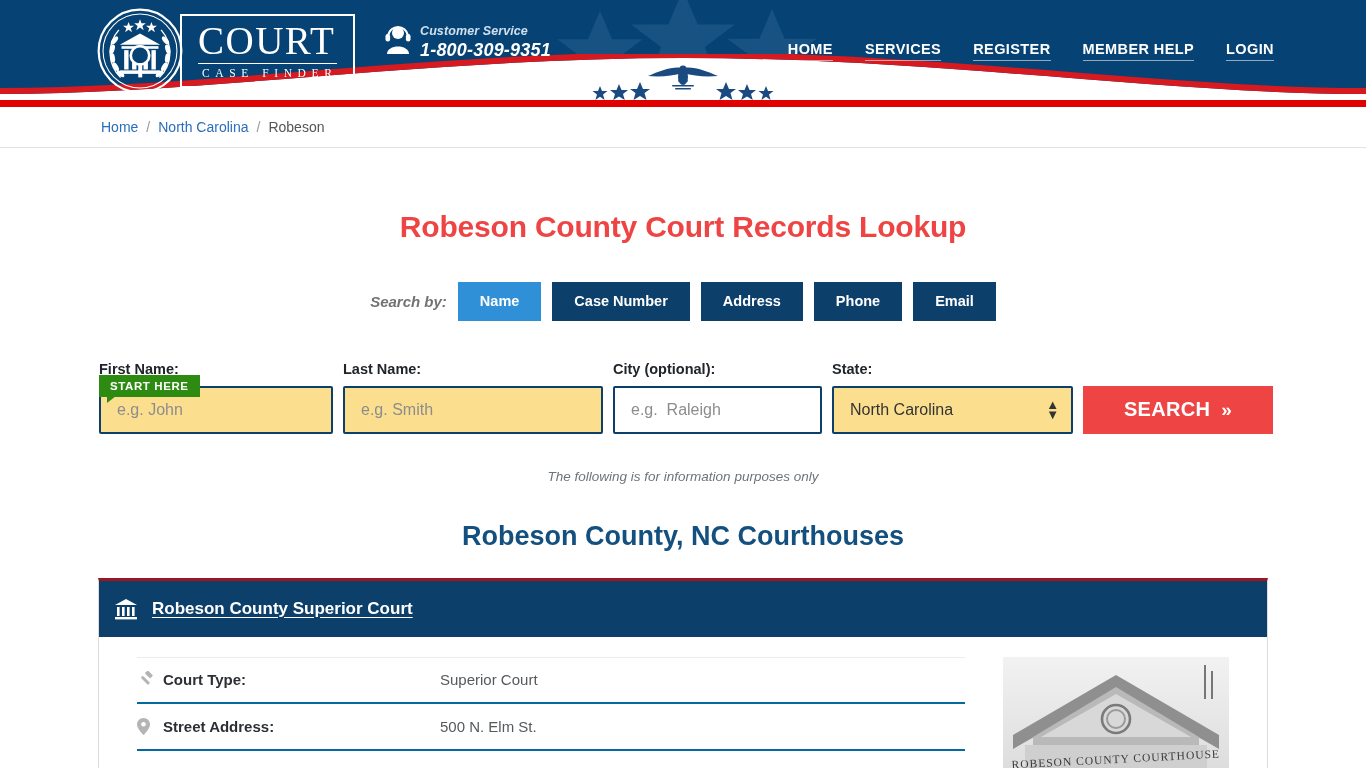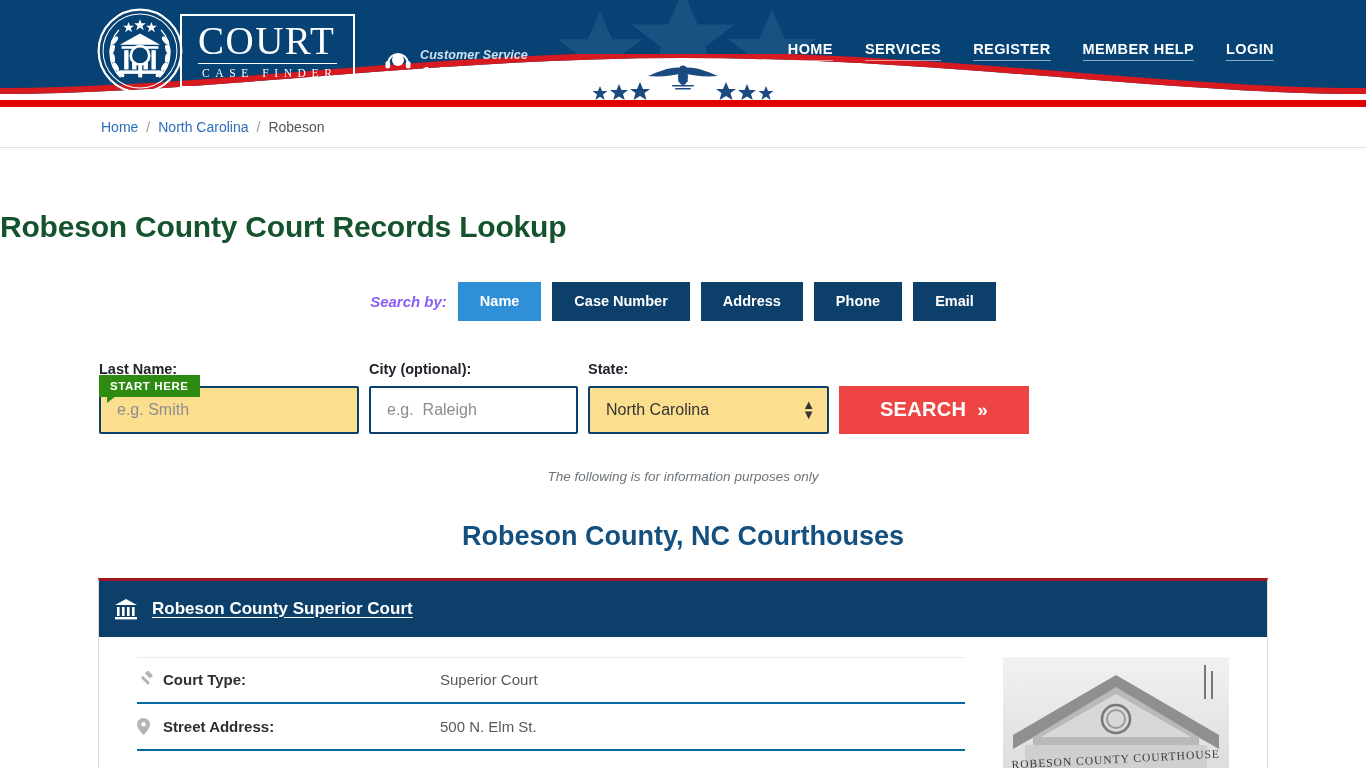--- a/index.html
+++ b/index.html
@@ -46,22 +46,22 @@
     padding-bottom: 2px;
   }
   .logo-sub {
     font-family: "Liberation Serif", serif;
     font-size: 11.5px; letter-spacing: 5.6px;
     color: #ffffff; text-align: center;
     margin-top: 3px; padding-left: 4px;
   }
   
   .cs-wrap {
-    position: absolute; left: 385px; top: 48px;
-    display: flex; align-items: center; gap: 9px;
+    position: absolute; left: 385px; top: 24px;
+    display: flex; align-items: flex-start; gap: 9px;
   }
   .cs-icon { width: 26px; height: 30px; display:block; }
   .cs-label {
     font-size: 12.5px; font-style: italic; font-weight: bold;
     color: #cfe0ef; line-height: 1.25; letter-spacing: .1px;
   }
   .cs-phone {
     font-size: 18px; font-style: italic; font-weight: bold;
     color: #ffffff; line-height: 1.15; letter-spacing: .2px;
   }
@@ -87,34 +87,34 @@
     border-bottom: 1px solid #e2e2e2;
     display: flex; align-items: center;
   }
   .breadcrumb { margin-left: 101px; font-size: 14px; color: #555; display: flex; align-items: center; }
   .crumb-link { color: #2a6ebb; text-decoration: none; cursor: pointer; }
   .crumb-sep { color: #9a9a9a; margin: 0 8px; }
   .crumb-current { color: #555; }
 
   
   .page-title {
-    text-align: left;
+    text-align: center;
     font-size: 30px; font-weight: bold;
-    color: #14532d;
+    color: #ef4444;
     margin-top: 62px;
     letter-spacing: -.2px;
   }
 
   .searchby-row {
     display: flex; align-items: center; justify-content: center;
     gap: 11px; margin-top: 38px;
   }
   .searchby-label {
     font-size: 15px; font-weight: bold; font-style: italic;
-    color: #8b5cf6; 
+    color: #737373; 
   }
   .tab-btn {
     background: #0d3f6b; color: #ffffff;
     font-size: 14.5px; font-weight: bold;
     padding: 12px 22px; border: none;
     cursor: pointer; line-height: 1;
     font-family: "Liberation Sans", sans-serif;
   }
   .tab-btn.active { background: #2f90d8; }
 
@@ -362,20 +362,24 @@
     <button class="tab-btn">Case Number</button>
     <button class="tab-btn">Address</button>
     <button class="tab-btn">Phone</button>
     <button class="tab-btn">Email</button>
   </div>
 
   <div class="form-zone">
     <div class="start-here">START HERE</div>
 
     <form class="form-row">
+      <div class="field">
+        <label class="field-label">First Name:</label>
+        <input class="text-input f-first" type="text" placeholder="e.g. John" style="">
+      </div>
 
       <div class="field">
         <label class="field-label">Last Name:</label>
         <input class="text-input f-last" type="text" placeholder="e.g. Smith" style="">
       </div>
 
       <div class="field">
         <label class="field-label">City (optional):</label>
         <input class="text-input plain f-city" type="text" placeholder="e.g.  Raleigh" style="">
       </div>

